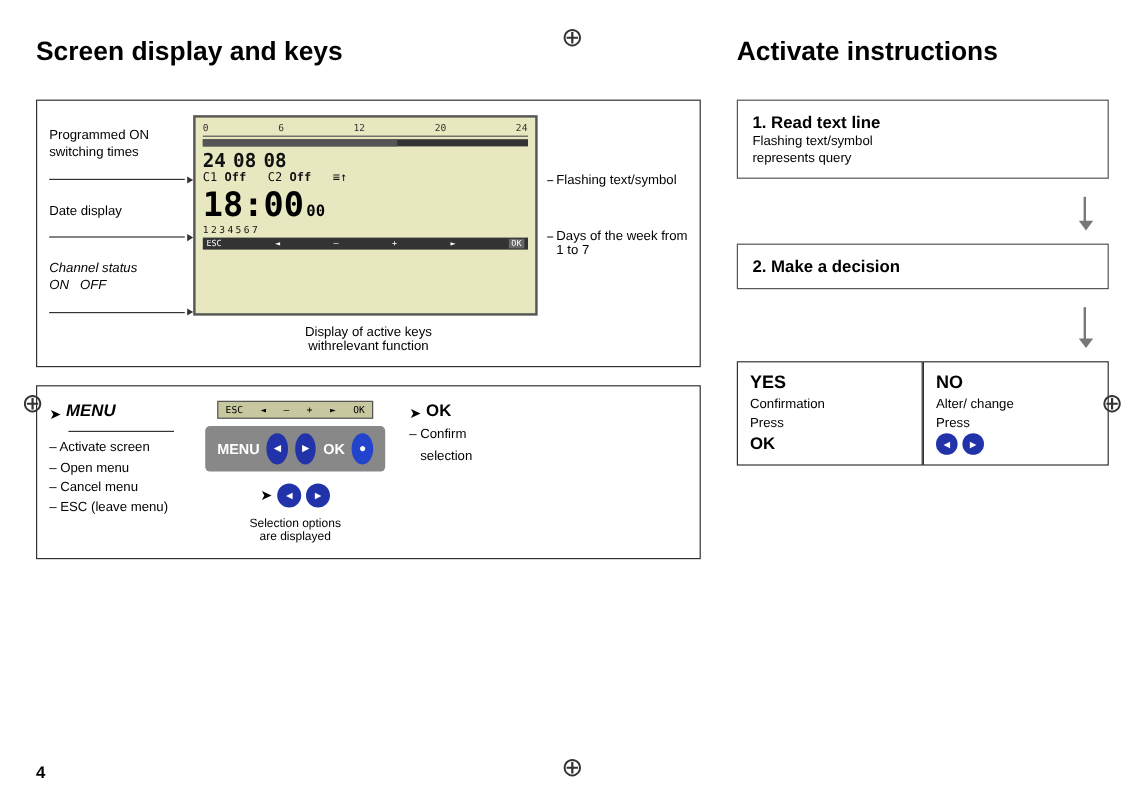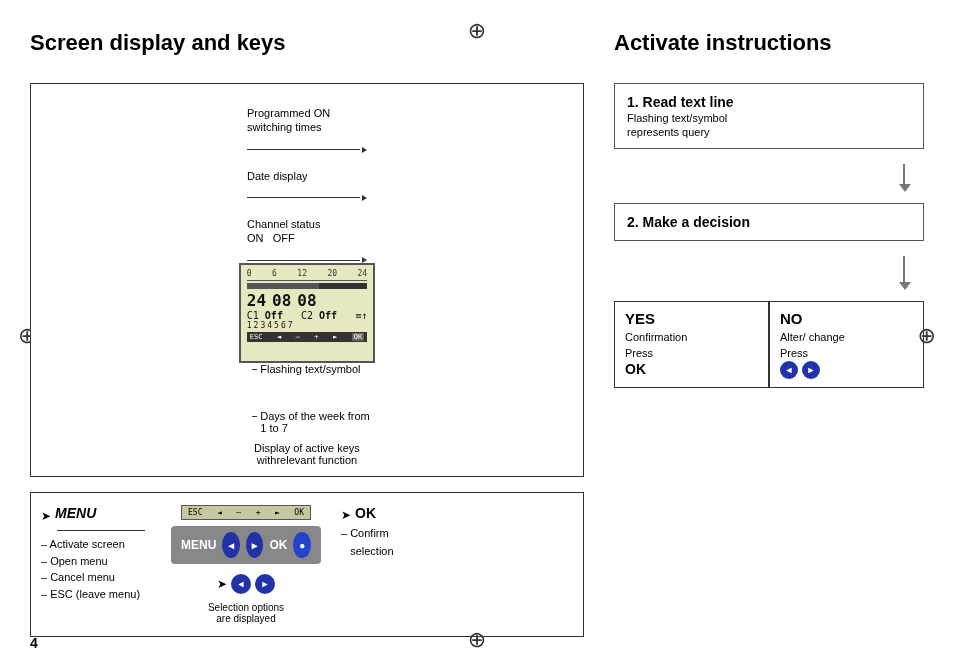--- a/index.html
+++ b/index.html
@@ -88,23 +88,22 @@
     
     .screen-display-box {
       border: 1.5px solid #333;
       padding: 12px 10px 10px 10px;
       position: relative;
       background: #fff;
     }
 
     .screen-inner {
       display: flex;
-      flex-direction: column;
+      flex-direction: row;
       gap: 0;
-      align-items: center;
     }
 
     
     .screen-labels {
       display: flex;
       flex-direction: column;
       gap: 8px;
       width: 120px;
       font-size: 11px;
       padding-top: 10px;
@@ -415,21 +414,21 @@
               <span style="flex:1;height:1px;background:#333;display:block;"></span>
               <span style="width:0;height:0;border-top:3px solid transparent;border-bottom:3px solid transparent;border-left:5px solid #333;display:block;"></span>
             </div>
             <div style="font-size:11px; line-height:1.3; margin-bottom:4px;">
               Date display
             </div>
             <div style="display:flex;align-items:center;gap:2px;margin-bottom:8px;">
               <span style="flex:1;height:1px;background:#333;display:block;"></span>
               <span style="width:0;height:0;border-top:3px solid transparent;border-bottom:3px solid transparent;border-left:5px solid #333;display:block;"></span>
             </div>
-            <div style="font-size:11px; line-height:1.3;">
+            <div style="font-size:11px; line-height:1.3;font-style:italic;">
               Channel status<br>ON &nbsp; OFF
             </div>
             <div style="display:flex;align-items:center;gap:2px;margin-top:4px;">
               <span style="flex:1;height:1px;background:#333;display:block;"></span>
               <span style="width:0;height:0;border-top:3px solid transparent;border-bottom:3px solid transparent;border-left:5px solid #333;display:block;"></span>
             </div>
           </div>
 
           <div class="lcd-area">
             <div class="lcd-timeline">
@@ -442,20 +441,24 @@
             <div class="lcd-progress-bar">
               <div style="width:60%;height:100%;background:#555;"></div>
             </div>
             <div class="lcd-row1">
               <span style="font-size:16px;font-weight:bold;">24</span>
               <span style="font-size:16px;font-weight:bold;">08</span>
               <span style="font-size:16px;font-weight:bold;">08</span>
             </div>
             <div class="lcd-channel-row">
               <span style="font-size:10px;">C1 <b>Off</b> &nbsp; C2 <b>Off</b> &nbsp; ≡↑</span>
+            </div>
+            <div style="display:flex;align-items:flex-end;gap:2px;">
+              <span class="lcd-big-time">18:00</span>
+              <span style="font-size:13px;font-weight:bold;font-family:monospace;margin-bottom:3px;">00</span>
             </div>
             <div class="lcd-days-row">
               <span>1</span>
                 <span>2</span>
                 <span>3</span>
                 <span>4</span>
                 <span>5</span>
                 <span>6</span>
                 <span>7</span>
             </div>

